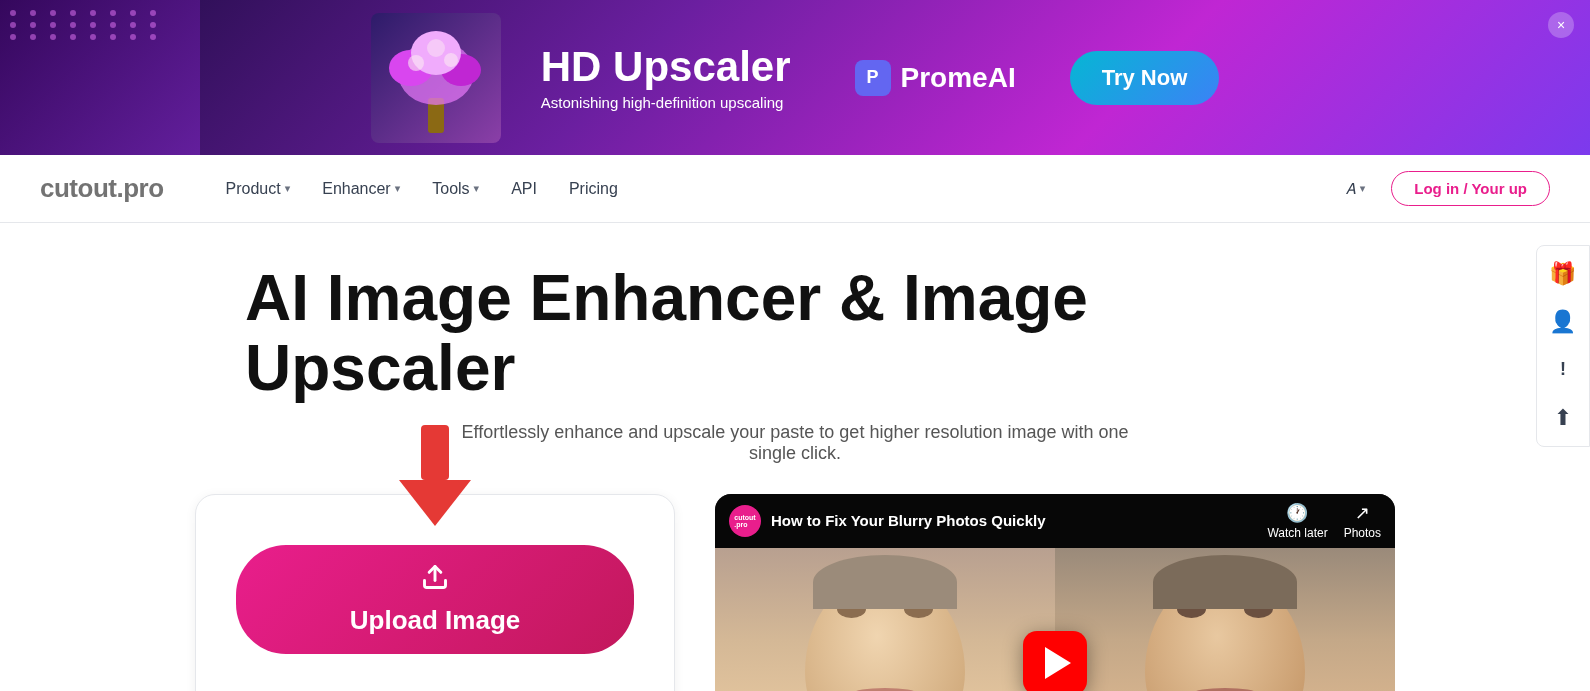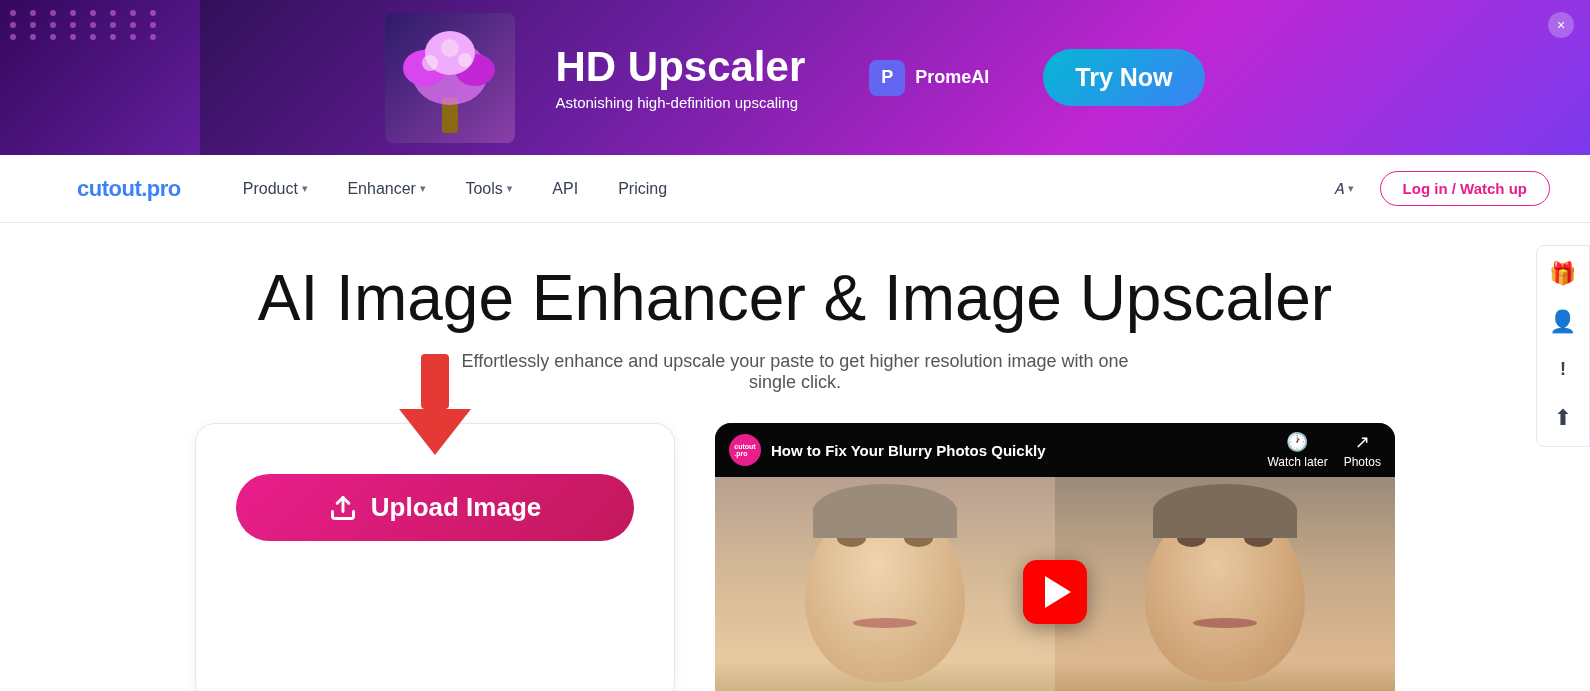--- a/index.html
+++ b/index.html
@@ -44,28 +44,28 @@
       margin-left: 40px;
       flex-shrink: 0;
     }
     .ad-brand-logo {
       width: 36px; height: 36px;
       background: #6366f1;
       border-radius: 8px;
       display: flex; align-items: center; justify-content: center;
       color: #fff; font-weight: 800; font-size: 18px;
     }
-    .ad-brand-name { color: #fff; font-size: 18px; font-weight: 700; }
+    .ad-brand-name { color: #fff; font-size: 28px; font-weight: 700; }
     .ad-try-btn {
       background: linear-gradient(135deg, #06b6d4, #3b82f6);
       color: #fff;
       border: none;
       border-radius: 30px;
       padding: 14px 32px;
-      font-size: 25px;
+      font-size: 22px;
       font-weight: 700;
       cursor: pointer;
       margin-left: 30px;
       flex-shrink: 0;
     }
     .ad-close {
       position: absolute;
       top: 12px;
       right: 16px;
       width: 26px; height: 26px;
@@ -81,32 +81,31 @@
     
     .navbar {
       display: flex;
       align-items: center;
       padding: 0 40px;
       height: 68px;
       border-bottom: 1px solid #e5e7eb;
       background: #fff;
     }
     .logo {
-      font-size: 22px;
+      font-size: 26px;
       font-weight: 700;
-      color: #3b82f6;
+      color: #737373;
       letter-spacing: -0.5px;
       margin-right: 48px;
       text-decoration: none;
-      margin-left: 37px;
     }
     .nav-links {
       display: flex;
       align-items: center;
-      gap: 12px;
+      gap: 4px;
       flex: 1;
     }
     .nav-item {
       display: flex;
       align-items: center;
       gap: 4px;
       padding: 8px 14px;
       font-size: 16px;
       color: #374151;
       cursor: pointer;
@@ -144,23 +143,23 @@
     
     .main {
       padding: 40px 40px 0;
       display: flex;
       flex-direction: column;
       align-items: center;
       position: relative;
     }
     .page-title {
       font-size: 64px;
-      font-weight: 400;
+      font-weight: 700;
       color: #111;
-      text-align: right;
+      text-align: left;
       line-height: 1.1;
       max-width: 1100px;
     }
     .page-subtitle {
       font-size: 18px;
       color: #555;
       text-align: center;
       margin-top: 18px;
       max-width: 700px;
     }
@@ -197,20 +196,21 @@
       border-radius: 50px;
       padding: 18px 50px;
       font-size: 26px;
       font-weight: 700;
       cursor: pointer;
       display: flex;
       align-items: center;
       gap: 14px;
       width: 100%;
       justify-content: center;
+      flex-direction: column;
     }
     .upload-icon-svg { width: 28px; height: 28px; }
     .upload-hint {
       margin-top: 20px;
       text-align: center;
       color: #9ca3af;
       font-size: 14px;
       line-height: 1.7;
     }
 
@@ -391,21 +391,21 @@
     </div>
     <div class="nav-item">
       <span>Pricing</span>
     </div>
   </div>
   <div class="nav-right">
     <div class="lang-btn">
       <span>𝐴</span>
       <span style="font-size:11px;color:#6b7280;">▾</span>
     </div>
-    <button class="login-btn">Log in / Watch up</button>
+    <button class="login-btn">Log in / Your up</button>
   </div>
 </nav>
 
 <div class="main">
   <h1 class="page-title">AI Image Enhancer &amp; Image Upscaler</h1>
   <p class="page-subtitle">Effortlessly enhance and upscale your paste to get higher resolution image with one single click.</p>
 
   <div class="content-row">
 
     <div class="upload-area">

